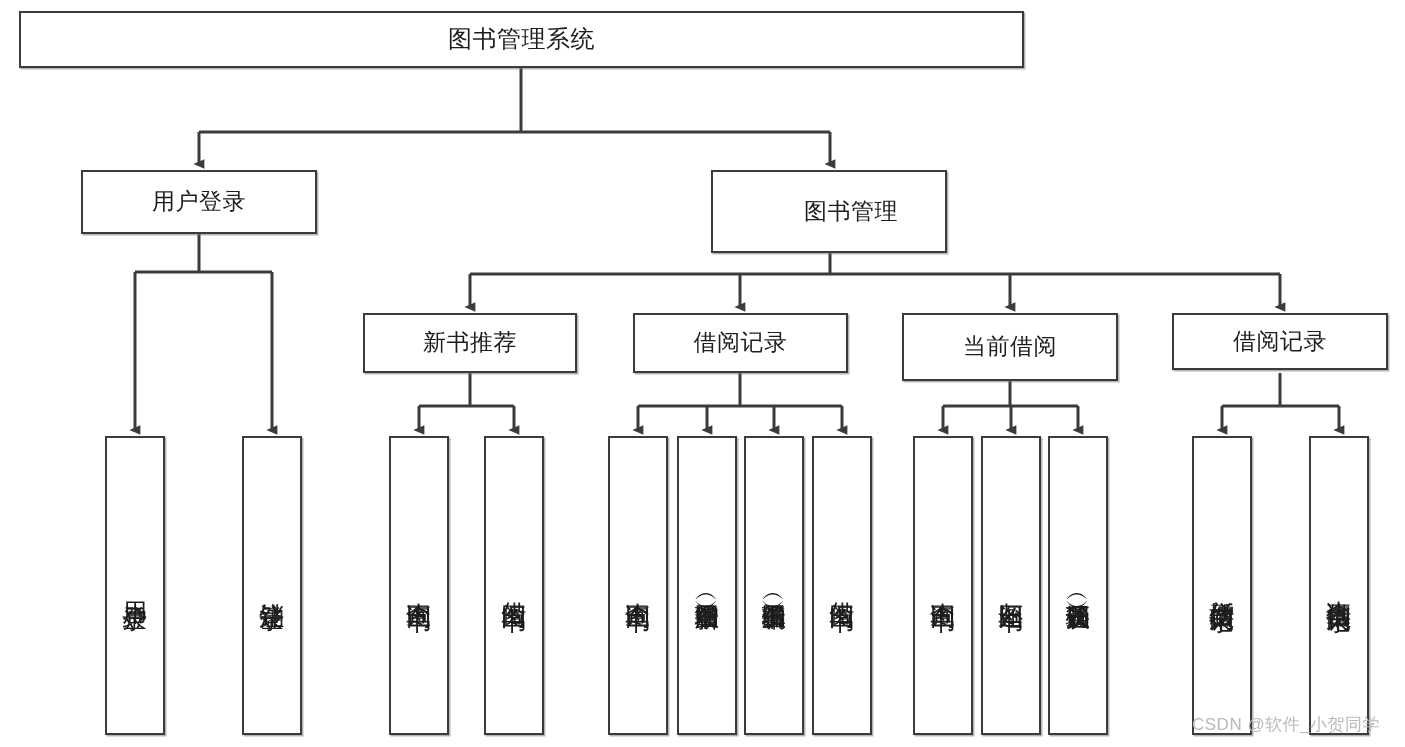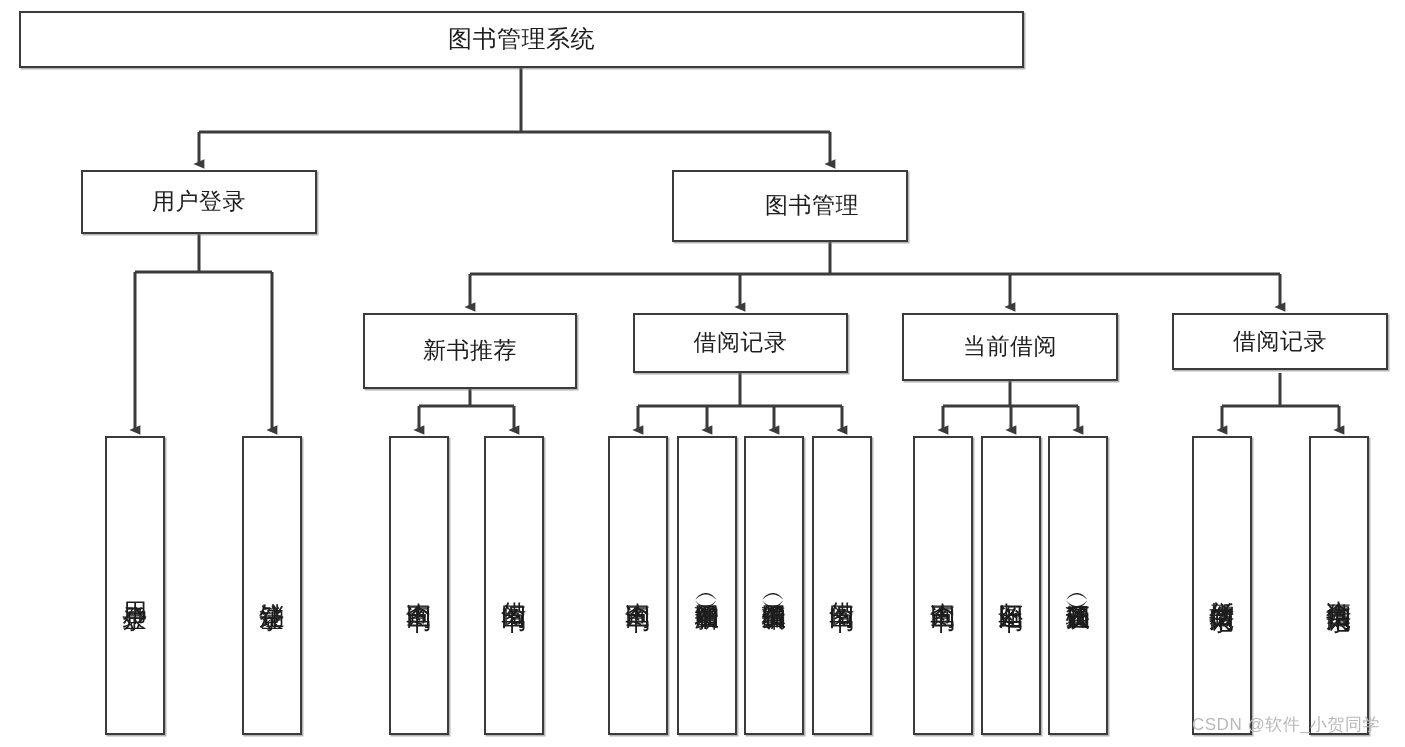--- a/index.html
+++ b/index.html
@@ -117,25 +117,25 @@
     </g>
   </svg>
 
   <div class="node h root" style="left:19px;top:11px;width:1005px;height:57px;">
     <span class="label">图书管理系统</span>
   </div>
 
   <div class="node h" style="left:81px;top:170px;width:236px;height:64px;">
     <span class="label">用户登录</span>
   </div>
-  <div class="node h" style="left:672px;top:170px;width:236px;height:72px;padding-left:44px;">
+  <div class="node h" style="left:711px;top:170px;width:236px;height:83px;padding-left:44px;">
     <span class="label">图书管理</span>
   </div>
 
-  <div class="node h" style="left:363px;top:313px;width:214px;height:76px;">
+  <div class="node h" style="left:363px;top:313px;width:214px;height:60px;">
     <span class="label">新书推荐</span>
   </div>
   <div class="node h" style="left:633px;top:313px;width:215px;height:60px;">
     <span class="label">借阅记录</span>
   </div>
   <div class="node h" style="left:902px;top:313px;width:216px;height:68px;">
     <span class="label">当前借阅</span>
   </div>
   <div class="node h" style="left:1172px;top:313px;width:216px;height:57px;">
     <span class="label">借阅记录</span>

